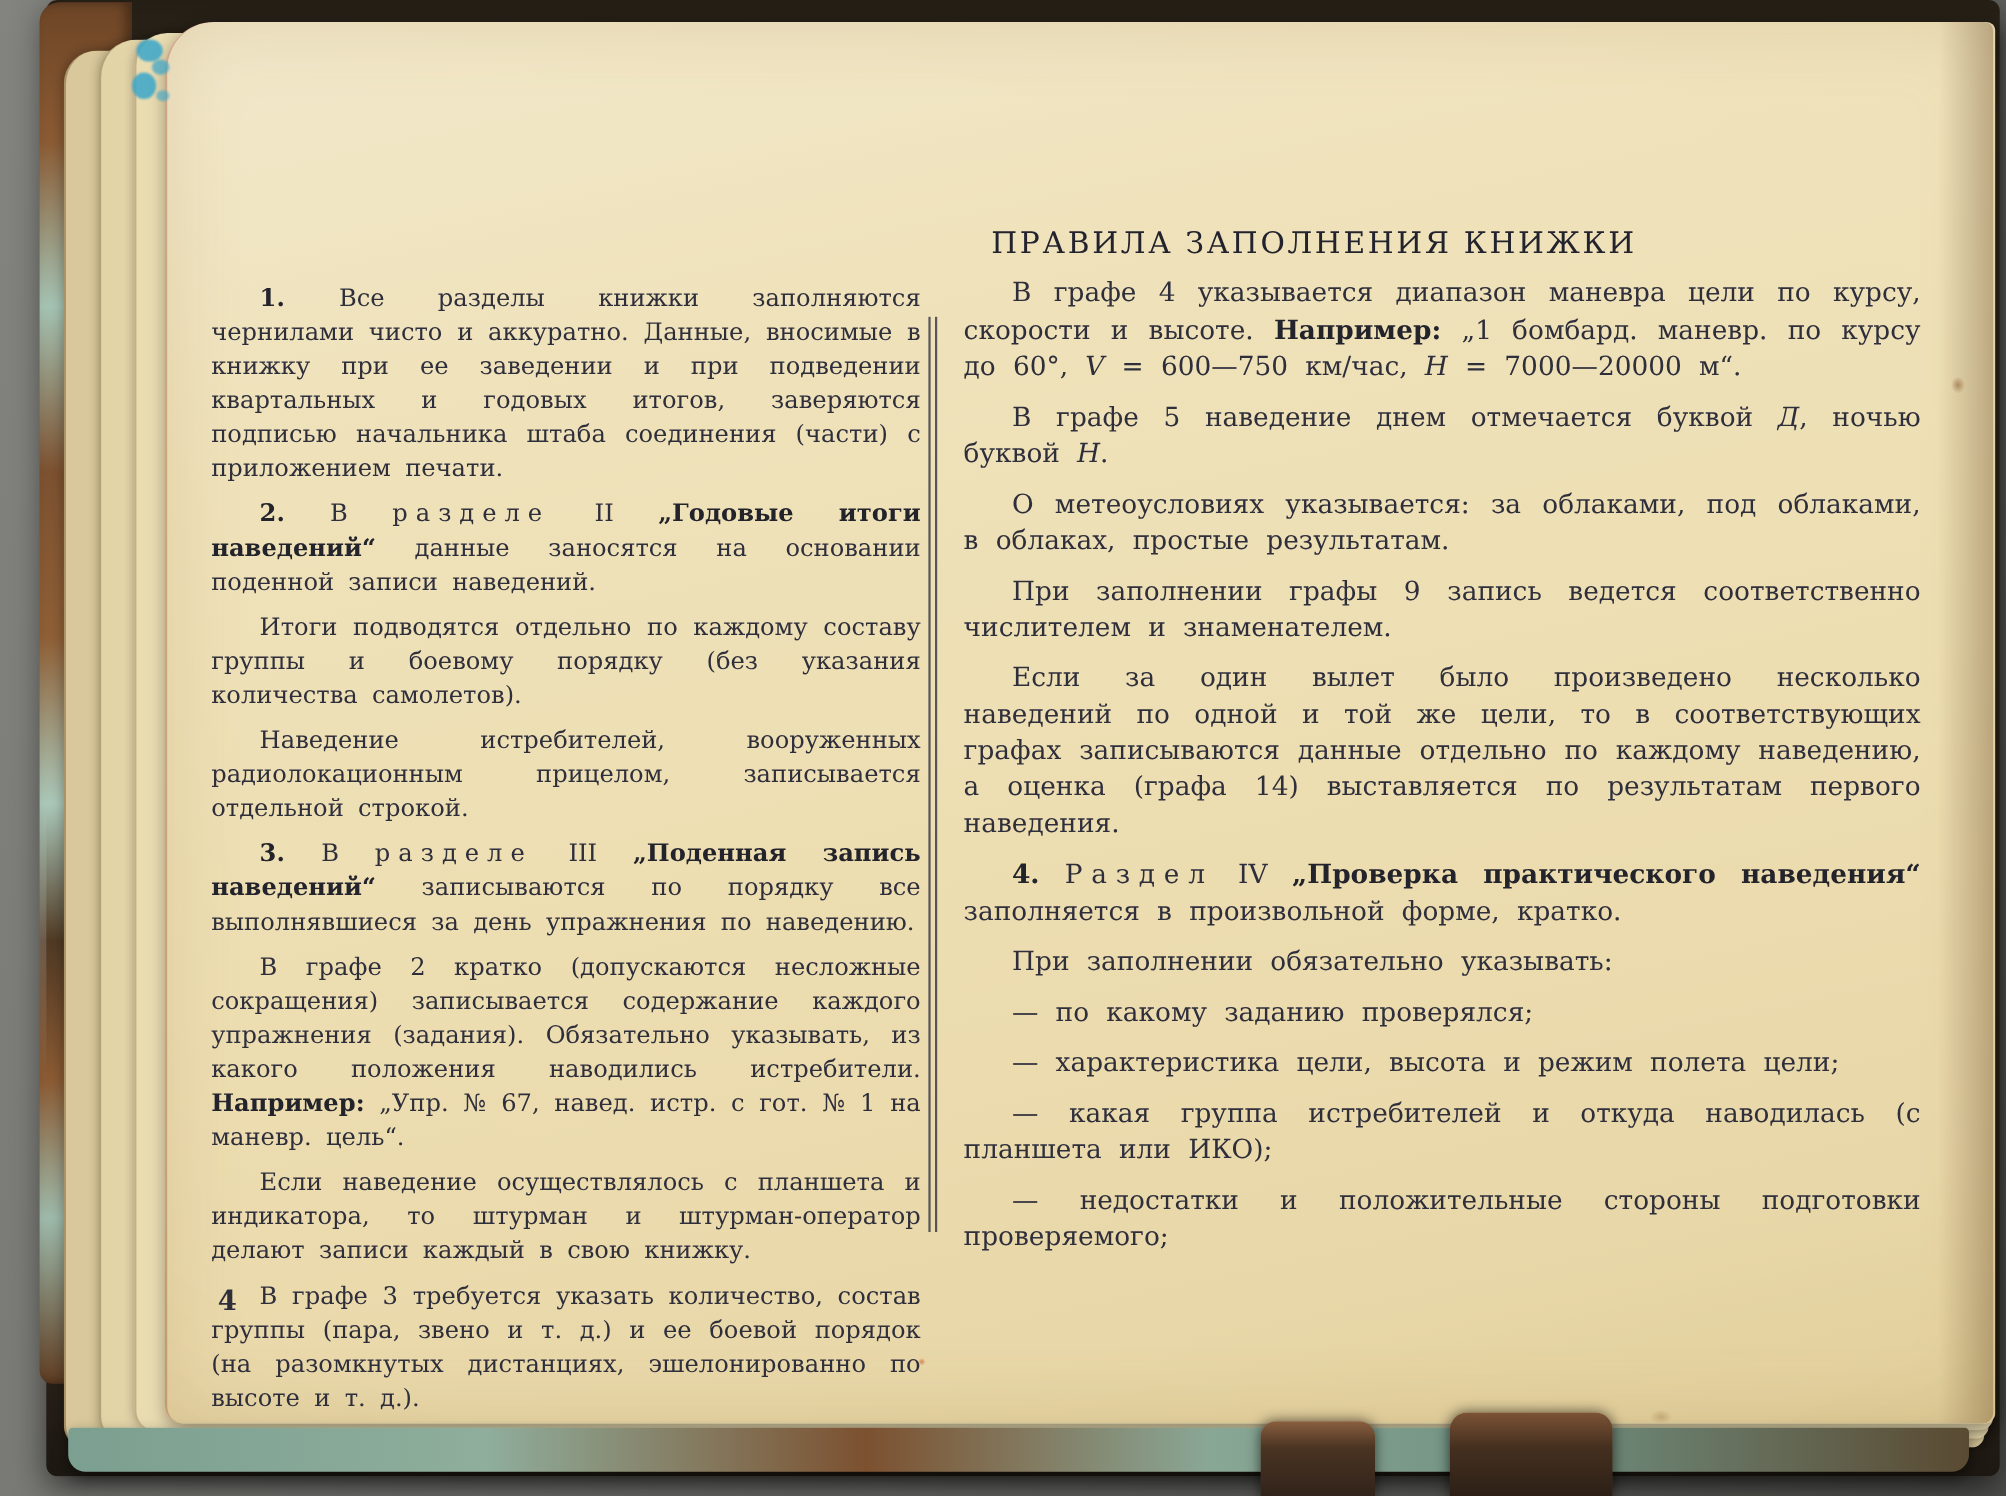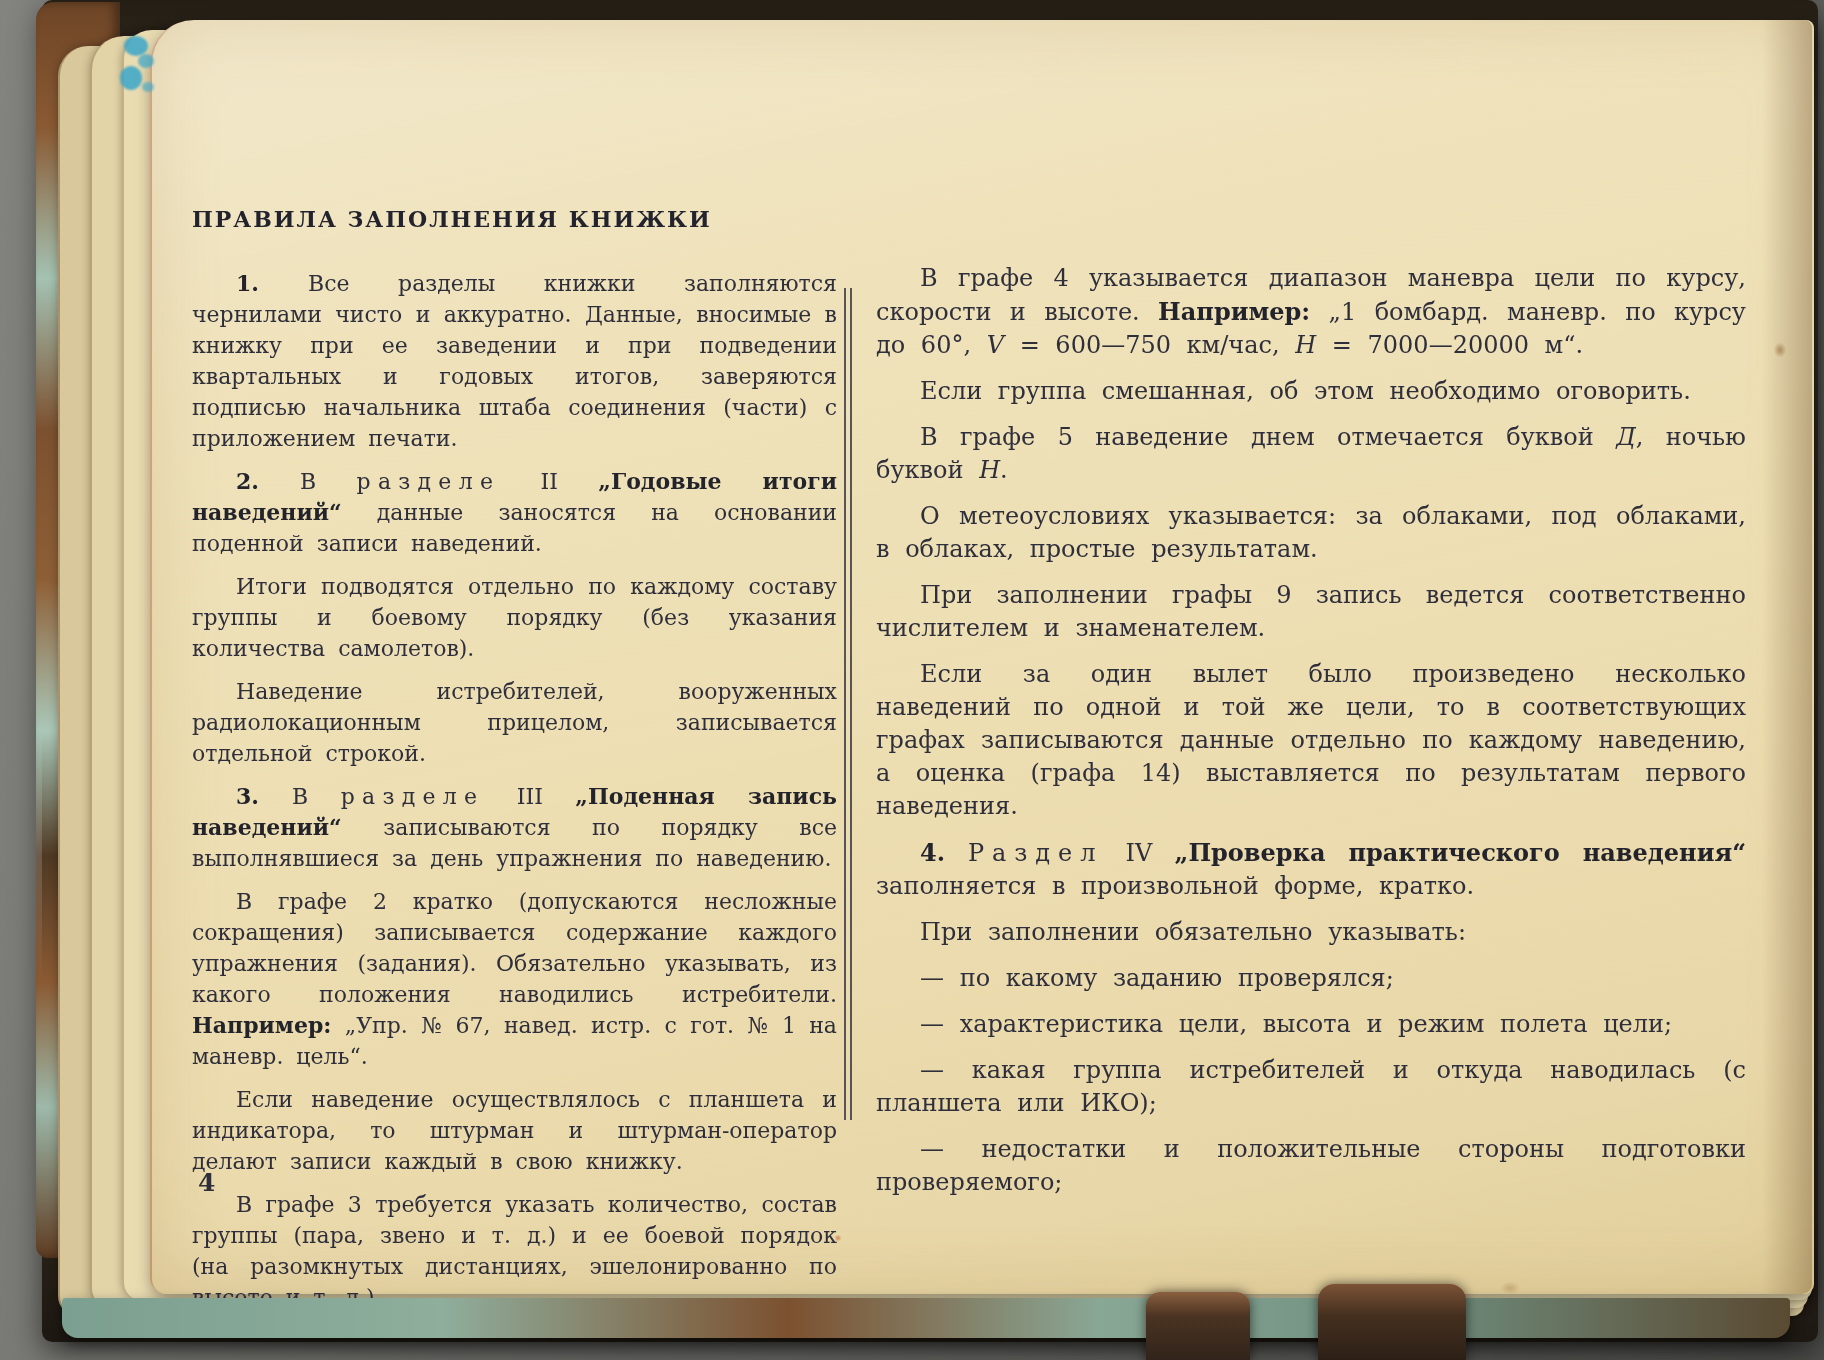--- a/index.html
+++ b/index.html
@@ -67,27 +67,27 @@
   
   .stain{position:absolute;background:#3aa6c9;border-radius:50%;filter:blur(1px);opacity:.85;}
   .stain-1{left:124px;top:36px;width:24px;height:20px;}
   .stain-2{left:138px;top:54px;width:16px;height:14px;opacity:.7;}
   .stain-3{left:120px;top:66px;width:22px;height:24px;}
   .stain-4{left:142px;top:82px;width:12px;height:10px;opacity:.6;}
 
   
   .title{
     position:absolute;left:192px;top:206px;width:1296px;
-    text-align:left;font-size:22px;font-weight:700;letter-spacing:.09em;
+    text-align:right;font-size:27px;font-weight:400;letter-spacing:.09em;
     color:#23232e;
   }
   .col{position:absolute;color:#2f2f3c;text-align:justify;}
   .col-left{left:192px;top:256px;width:645px;font-size:22px;line-height:31px;word-spacing:6px;}
   .col-right{left:876px;top:250px;width:870px;font-size:24px;line-height:33px;word-spacing:8px;}
-  .para{margin:12px 0 10px 0;text-indent:44px;}
+  .para{margin:0 0 10px 0;text-indent:44px;}
   .col-right .para{margin-bottom:13px;}
   .b{font-weight:700;color:#23232c;}
   .i{font-style:italic;}
   .sp{letter-spacing:.33em;}
 
   .divider{
     position:absolute;left:844px;top:288px;width:4px;height:832px;
     border-left:2px solid #3d3d49;border-right:2px solid #3d3d49;opacity:.85;
   }
 
@@ -140,21 +140,20 @@
       <p class="para"><span class="b">3. </span><span>В </span><span class="sp">разделе</span><span> III </span><span class="b">„Поденная запись наведений“</span><span> записываются по порядку все выполнявшиеся за день упражнения по наведению.</span></p>
       <p class="para"><span>В графе 2 кратко (допускаются несложные сокращения) записывается содержание каждого упражнения (задания). Обязательно указывать, из какого положения наводились истребители. </span><span class="b">Например:</span><span> „Упр. № 67, навед. истр. с гот. № 1 на маневр. цель“.</span></p>
       <p class="para"><span>Если наведение осуществлялось с планшета и индикатора, то штурман и штурман-оператор делают записи каждый в свою книжку.</span></p>
       <p class="para"><span>В графе 3 требуется указать количество, состав группы (пара, звено и т. д.) и ее боевой порядок (на разомкнутых дистанциях, эшелонированно по высоте и т. д.).</span></p>
     </div>
 
   <div class="divider"></div>
 
   <div class="col col-right">
       <p class="para"><span>В графе 4 указывается диапазон маневра цели по курсу, скорости и высоте. </span><span class="b">Например:</span><span> „1 бомбард. маневр. по курсу до 60°, </span><span class="i">V</span><span> = 600—750 км/час, </span><span class="i">Н</span><span> = 7000—20000 м“.</span></p>
-      <p class="para"><span>Если группа смешанная, об этом необходимо оговорить.</span></p>
       <p class="para"><span>В графе 5 наведение днем отмечается буквой </span><span class="i">Д</span><span>, ночью буквой </span><span class="i">Н</span><span>.</span></p>
       <p class="para"><span>О метеоусловиях указывается: за облаками, под облаками, в облаках, простые результатам.</span></p>
       <p class="para"><span>При заполнении графы 9 запись ведется соответственно числителем и знаменателем.</span></p>
       <p class="para"><span>Если за один вылет было произведено несколько наведений по одной и той же цели, то в соответствующих графах записываются данные отдельно по каждому наведению, а оценка (графа 14) выставляется по результатам первого наведения.</span></p>
       <p class="para"><span class="b">4. </span><span class="sp">Раздел</span><span> IV </span><span class="b">„Проверка практического наведения“</span><span> заполняется в произвольной форме, кратко.</span></p>
       <p class="para"><span>При заполнении обязательно указывать:</span></p>
       <p class="para"><span>— по какому заданию проверялся;</span></p>
       <p class="para"><span>— характеристика цели, высота и режим полета цели;</span></p>
       <p class="para"><span>— какая группа истребителей и откуда наводилась (с планшета или ИКО);</span></p>
       <p class="para"><span>— недостатки и положительные стороны подготовки проверяемого;</span></p>

